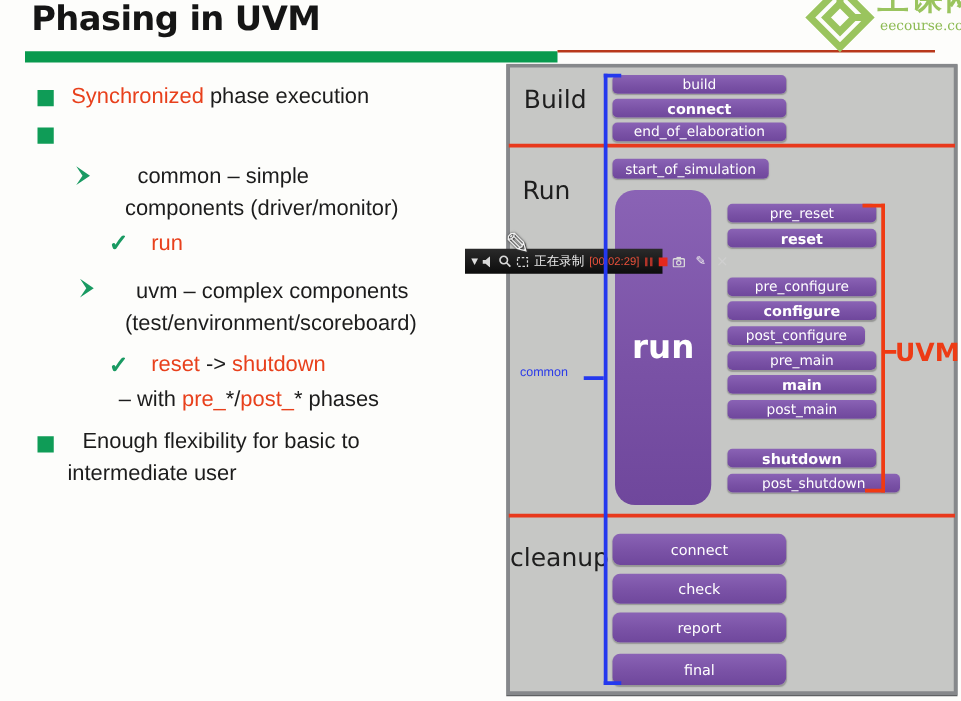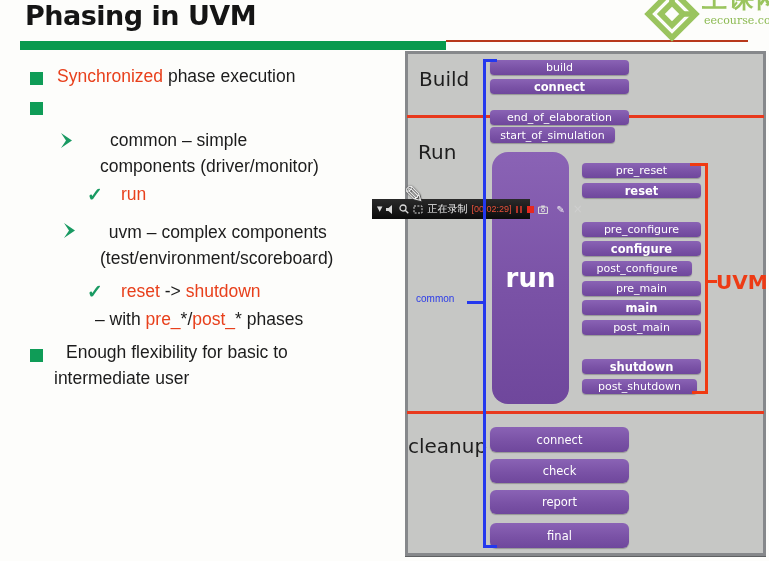--- a/index.html
+++ b/index.html
@@ -122,35 +122,35 @@
 
     <div class="sect-label" style="left:14px;top:16px;">Build</div>
     <div class="sect-label" style="left:13px;top:89px;">Run</div>
     <div class="sect-label" style="left:3px;top:383px;">cleanup</div>
 
     <div class="sep" style="top:64px;"></div>
     <div class="sep" style="top:360px;"></div>
 
     <div class="pbox" style="left:85px;top:9px;width:139px;height:15px;">build</div>
     <div class="pbox bold" style="left:85px;top:28px;width:139px;height:15px;">connect</div>
-    <div class="pbox" style="left:85px;top:47px;width:139px;height:15px;margin-top:12px;">end_of_elaboration</div>
+    <div class="pbox" style="left:85px;top:47px;width:139px;height:15px;">end_of_elaboration</div>
 
     <div class="pbox" style="left:85px;top:76px;width:125px;height:16px;">start_of_simulation</div>
     <div class="bigrun">run</div>
 
     <div class="pbox" style="left:177px;top:112px;width:119px;height:15px;">pre_reset</div>
     <div class="pbox bold" style="left:177px;top:132px;width:119px;height:15px;">reset</div>
     <div class="pbox" style="left:177px;top:171px;width:119px;height:15px;">pre_configure</div>
     <div class="pbox bold" style="left:177px;top:190px;width:119px;height:15px;">configure</div>
     <div class="pbox" style="left:177px;top:210px;width:110px;height:15px;">post_configure</div>
     <div class="pbox" style="left:177px;top:230px;width:119px;height:15px;">pre_main</div>
     <div class="pbox bold" style="left:177px;top:249px;width:119px;height:15px;">main</div>
     <div class="pbox" style="left:177px;top:269px;width:119px;height:15px;">post_main</div>
     <div class="pbox bold" style="left:177px;top:308px;width:119px;height:15px;">shutdown</div>
-    <div class="pbox" style="left:177px;top:328px;width:115px;height:15px;">post_shutdown</div>
+    <div class="pbox" style="left:177px;top:328px;width:138px;height:15px;">post_shutdown</div>
 
     <div class="pbox cbox" style="left:85px;top:376px;width:139px;height:25px;">connect</div>
     <div class="pbox cbox" style="left:85px;top:408px;width:139px;height:24px;">check</div>
     <div class="pbox cbox" style="left:85px;top:439px;width:139px;height:24px;">report</div>
     <div class="pbox cbox" style="left:85px;top:472px;width:139px;height:25px;">final</div>
 
     <div class="blue overline" style="left:78px;top:8px;width:3px;height:489px;"></div>
     <div class="blue overline" style="left:78px;top:8px;width:14px;height:3px;"></div>
     <div class="blue overline" style="left:78px;top:494px;width:14px;height:3px;"></div>
     <div class="blue" style="left:62px;top:250px;width:16px;height:3px;"></div>

